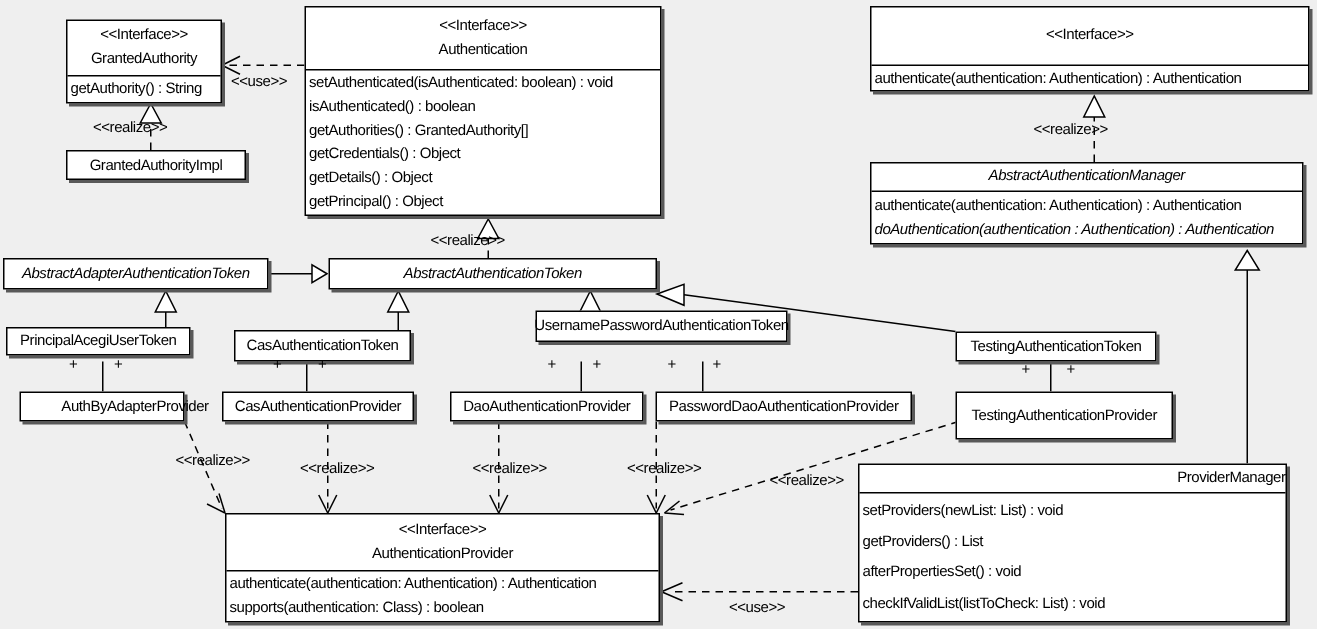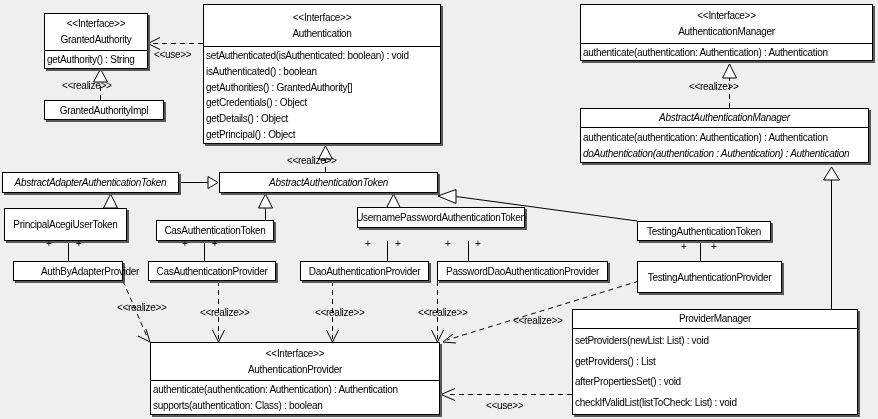--- a/index.html
+++ b/index.html
@@ -155,21 +155,20 @@
       <div class="method">getAuthorities() : GrantedAuthority[]</div>
       <div class="method">getCredentials() : Object</div>
       <div class="method">getDetails() : Object</div>
       <div class="method">getPrincipal() : Object</div>
     </div>
   </div>
 
   <div class="uml-class" style="left:580px;top:4px;width:293px;height:57px;">
     <div class="title" style="height:38px;">
       <div class="stereotype">&lt;&lt;Interface&gt;&gt;</div>
-      <div class="cls-name">AuthenticationManager</div>
     </div>
     <div class="methods">
       <div class="method">authenticate(authentication: Authentication) : Authentication</div>
     </div>
   </div>
 
   <div class="uml-class" style="left:580px;top:108px;width:289px;height:55px;">
     <div class="title" style="height:18px;">
       <div class="cls-name italic">AbstractAuthenticationManager</div>
     </div>
@@ -180,21 +179,21 @@
   </div>
 
   <div class="uml-class simple" style="left:2px;top:172px;width:177px;height:21px;">
     <div class="cls-name italic">AbstractAdapterAuthenticationToken</div>
   </div>
 
   <div class="uml-class simple" style="left:219px;top:172px;width:219px;height:21px;">
     <div class="cls-name italic">AbstractAuthenticationToken</div>
   </div>
 
-  <div class="uml-class simple" style="left:4px;top:208px;width:123px;height:33px;">
+  <div class="uml-class simple" style="left:4px;top:218px;width:123px;height:19px;">
     <div class="cls-name">PrincipalAcegiUserToken</div>
   </div>
 
   <div class="uml-class simple" style="left:156px;top:220px;width:118px;height:21px;">
     <div class="cls-name">CasAuthenticationToken</div>
   </div>
 
   <div class="uml-class simple" style="left:357px;top:207px;width:168px;height:21px;">
     <div class="cls-name">UsernamePasswordAuthenticationToken</div>
   </div>
@@ -228,21 +227,21 @@
       <div class="stereotype">&lt;&lt;Interface&gt;&gt;</div>
       <div class="cls-name">AuthenticationProvider</div>
     </div>
     <div class="methods">
       <div class="method">authenticate(authentication: Authentication) : Authentication</div>
       <div class="method">supports(authentication: Class) : boolean</div>
     </div>
   </div>
 
   <div class="uml-class" style="left:572px;top:309px;width:286px;height:106px;">
-    <div class="title" style="height:18px;">
+    <div class="title" style="height:18px;align-items:flex-end;">
       <div class="cls-name">ProviderManager</div>
     </div>
     <div class="methods">
       <div class="method">setProviders(newList: List) : void</div>
       <div class="method">getProviders() : List</div>
       <div class="method">afterPropertiesSet() : void</div>
       <div class="method">checkIfValidList(listToCheck: List) : void</div>
     </div>
   </div>
 

